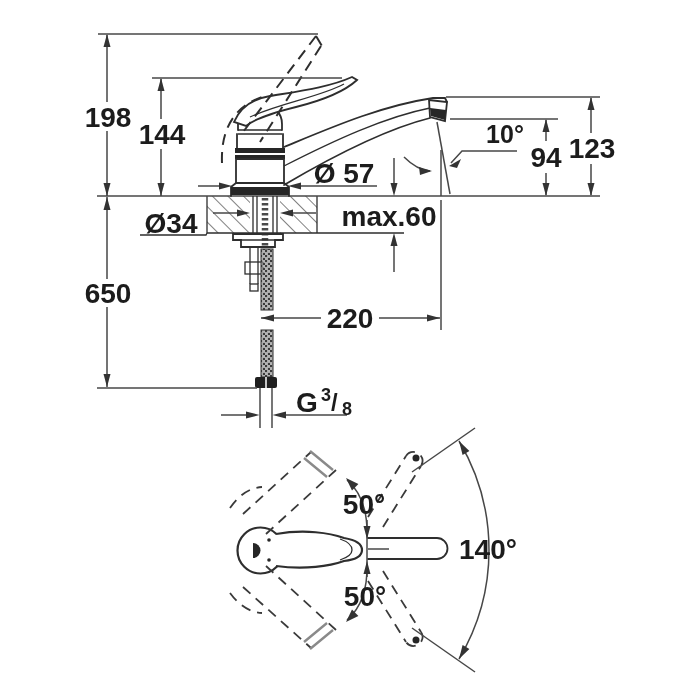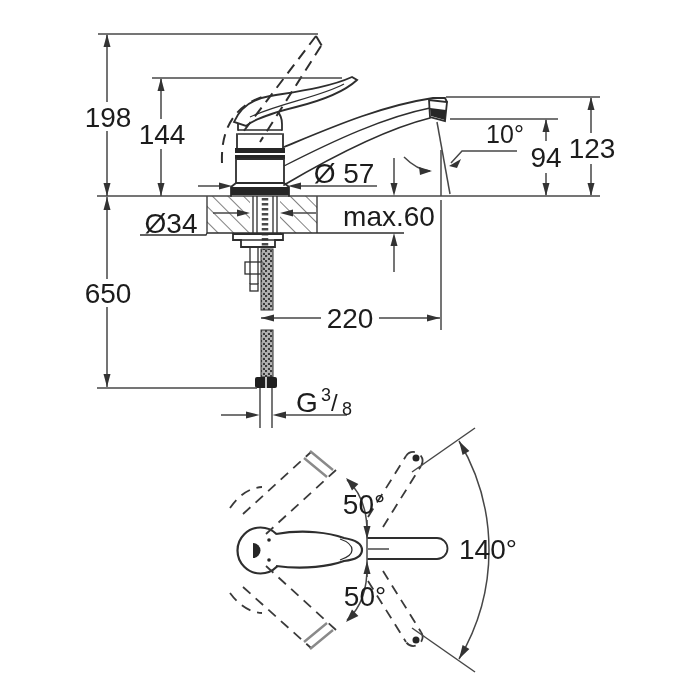--- a/index.html
+++ b/index.html
@@ -1,18 +1,18 @@
 <!DOCTYPE html>
 <html><head>
 <meta charset="utf-8">
 <style>
   html,body{margin:0;padding:0;background:#ffffff;}
   .stage{
     position:relative;width:700px;height:700px;background:#ffffff;
-    font-family:"Liberation Sans", sans-serif;overflow:hidden;
+    font-family:"Liberation Sans", sans-serif;overflow:hidden;font-weight:bold;
   }
   svg{position:absolute;left:0;top:0;}
   svg text{
     font-family:"Liberation Sans", sans-serif;
     fill:#1c1c1c;
   }
   .dim-text{font-size:28px;}
   .dim-text-sm{font-size:25px;}
   .part{stroke:#2e2e2e;stroke-width:1.8;fill:none;stroke-linecap:round;}
   .part-thin{stroke:#2e2e2e;stroke-width:1.3;fill:none;}

